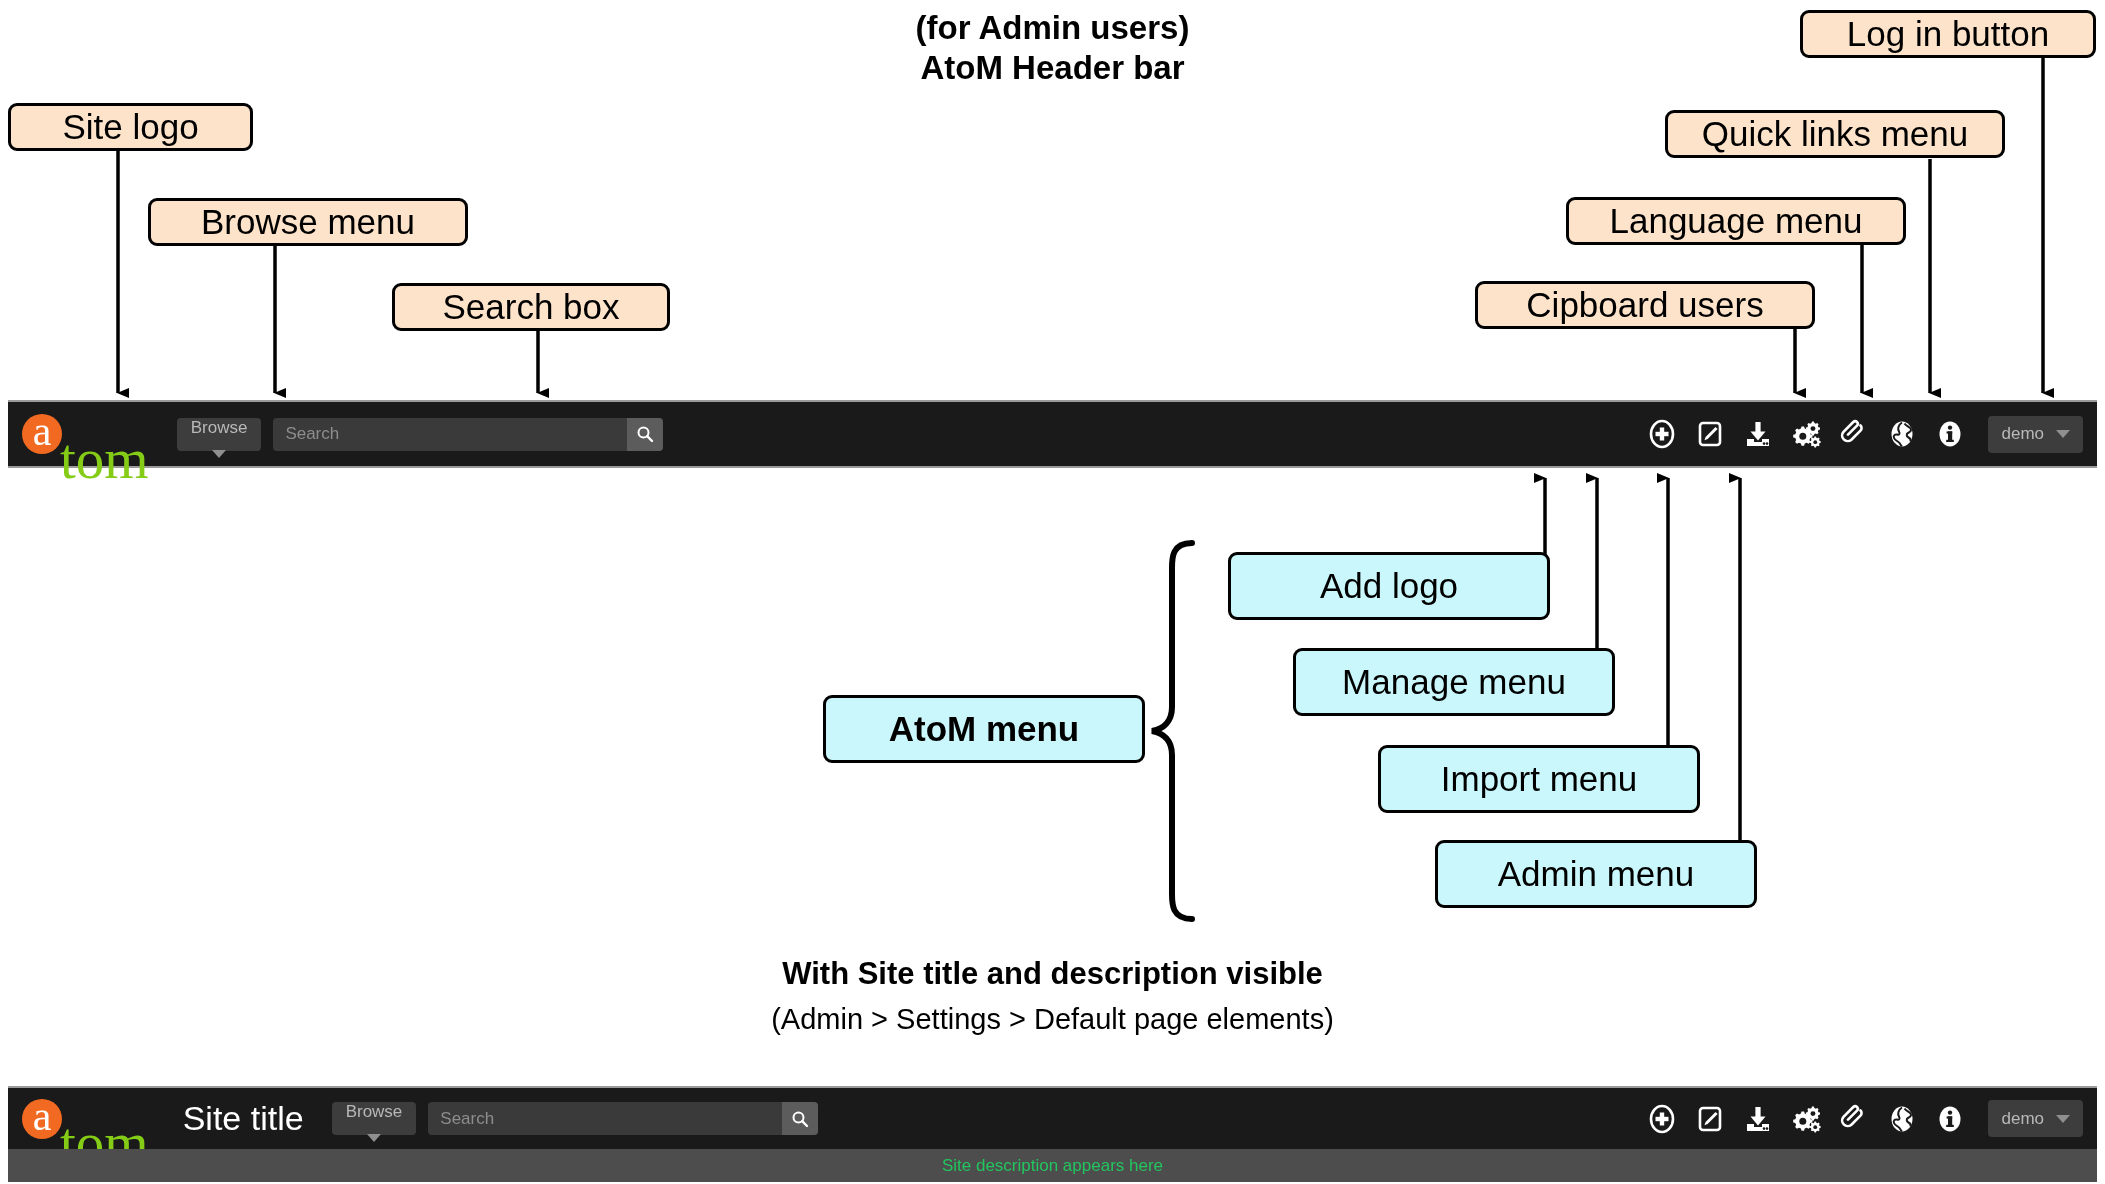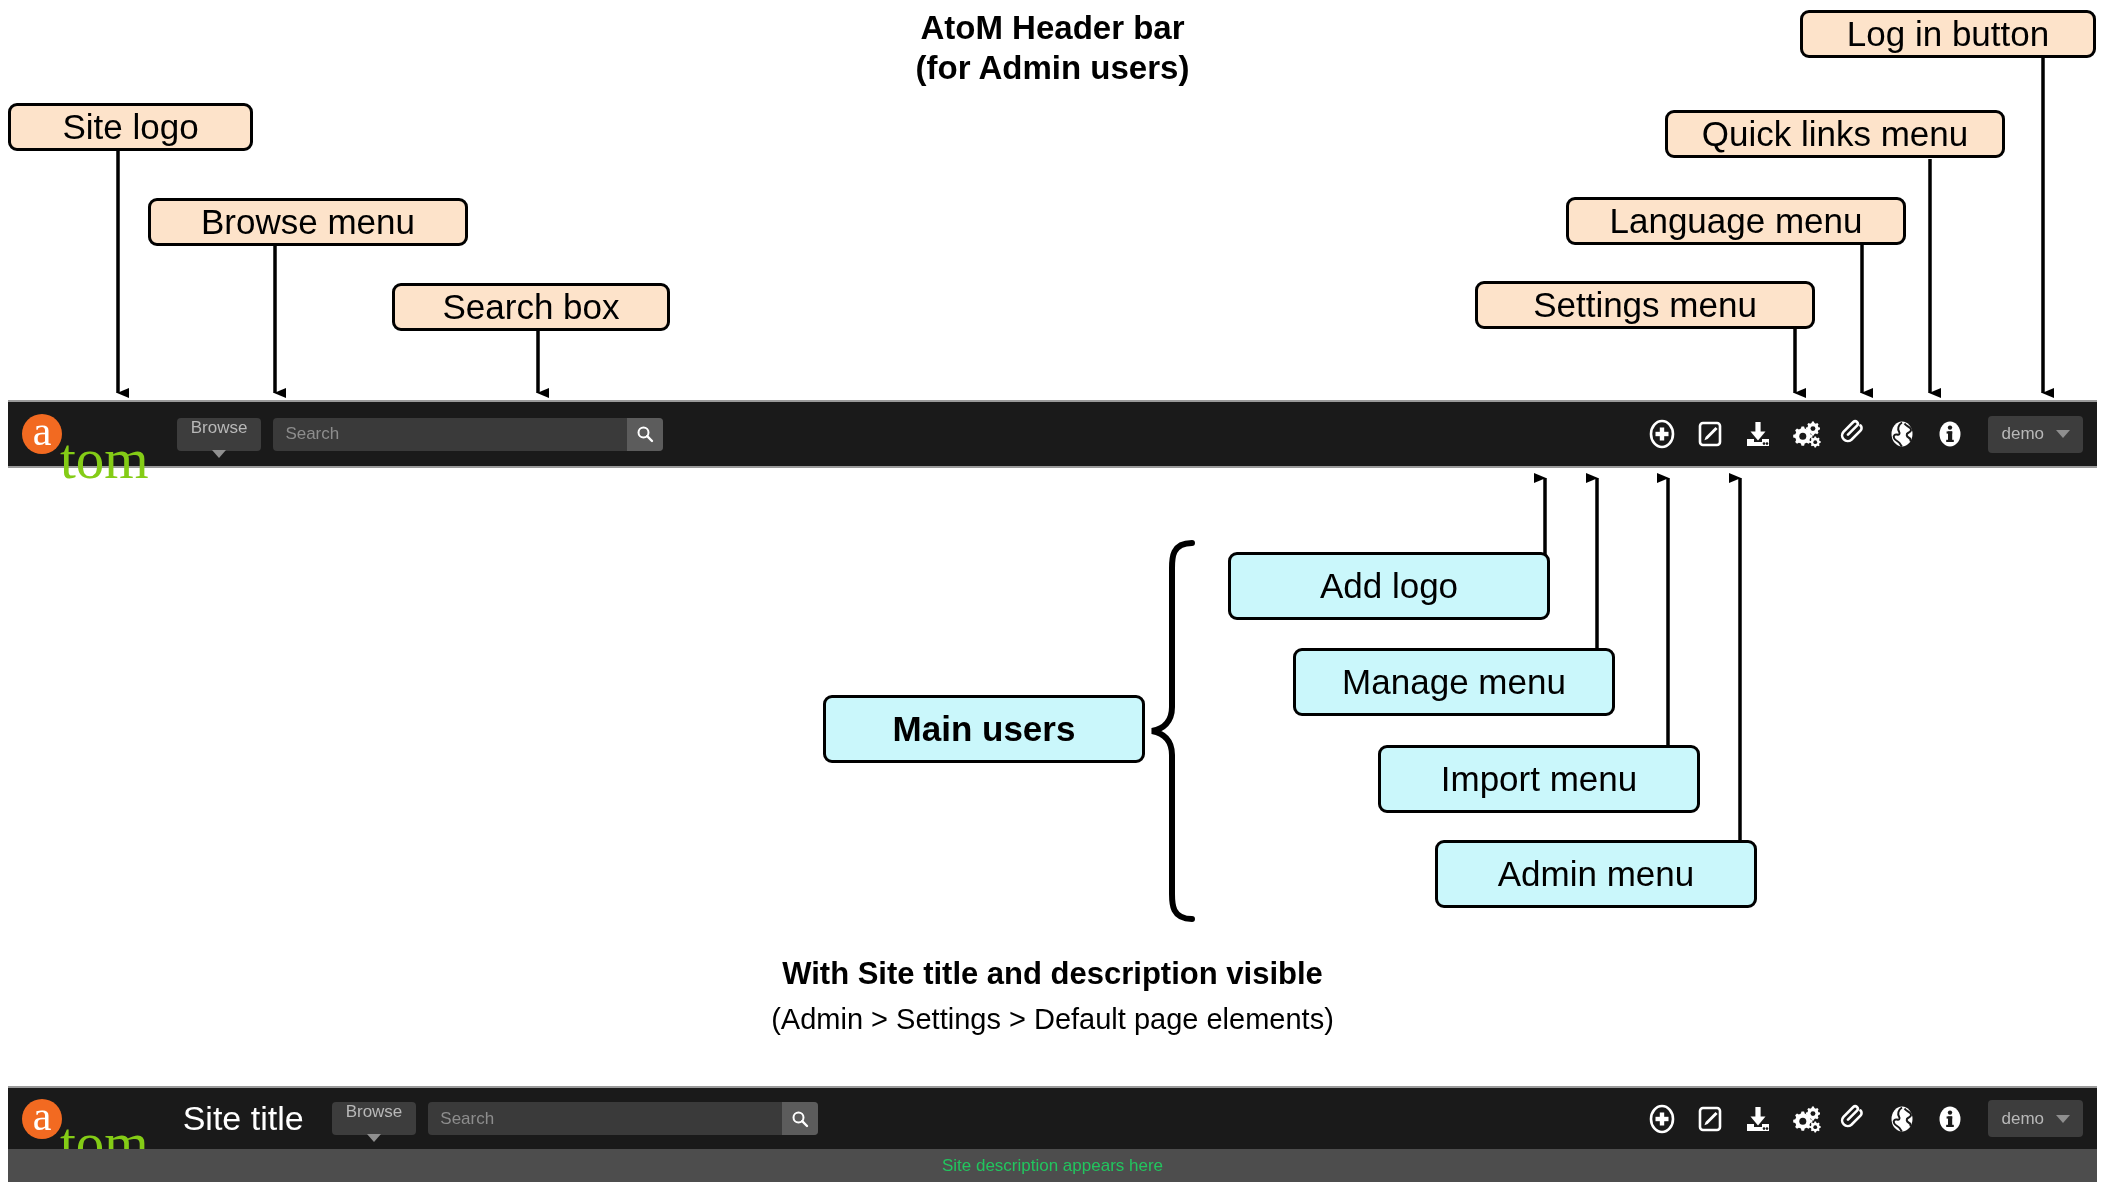--- a/index.html
+++ b/index.html
@@ -233,22 +233,22 @@
     align-items: center;
     gap: 12px;
     color: #b8b8b8;
     font-size: 17px;
   }
 </style>
 </head>
 <body>
 
 <div id="main-title" class="diagram-title">
+  <span class="line">(for Admin users)</span>
   <span class="line">AtoM Header bar</span>
-  <span class="line">(for Admin users)</span>
 </div>
 
 <div id="section-title" class="diagram-title">With Site title and description visible</div>
 <div id="section-subtitle">(Admin &gt; Settings &gt; Default page elements)</div>
 
 <svg id="svg-annotations" viewBox="0 0 2105 1184">
   <defs>
     <marker id="arrow-down" markerWidth="14" markerHeight="14" refX="5" refY="11" orient="auto" markerUnits="userSpaceOnUse">
       <path d="M0,0 L10,0 L5,12 Z" fill="#000000"></path>
     </marker>
@@ -294,37 +294,37 @@
 
 <div class="callout peach" style="left:148px; top:198px; width:320px; height:48px;">
   <span>Browse menu</span>
 </div>
 
 <div class="callout peach" style="left:392px; top:283px; width:278px; height:48px;">
   <span>Search box</span>
 </div>
 
 <div class="callout peach" style="left:1475px; top:281px; width:340px; height:48px;">
-  <span>Settings menu</span>
+  <span>Cipboard users</span>
 </div>
 
 <div class="callout peach" style="left:1566px; top:197px; width:340px; height:48px;">
   <span>Language menu</span>
 </div>
 
 <div class="callout peach" style="left:1665px; top:110px; width:340px; height:48px;">
   <span>Quick links menu</span>
 </div>
 
 <div class="callout peach" style="left:1800px; top:10px; width:296px; height:48px;">
   <span>Log in button</span>
 </div>
 
 <div class="callout cyan bold" style="left:823px; top:695px; width:322px; height:68px;">
-  <span>Main users</span>
+  <span>AtoM menu</span>
 </div>
 
 <div class="callout cyan" style="left:1228px; top:552px; width:322px; height:68px;">
   <span>Add logo</span>
 </div>
 
 <div class="callout cyan" style="left:1293px; top:648px; width:322px; height:68px;">
   <span>Manage menu</span>
 </div>
 

